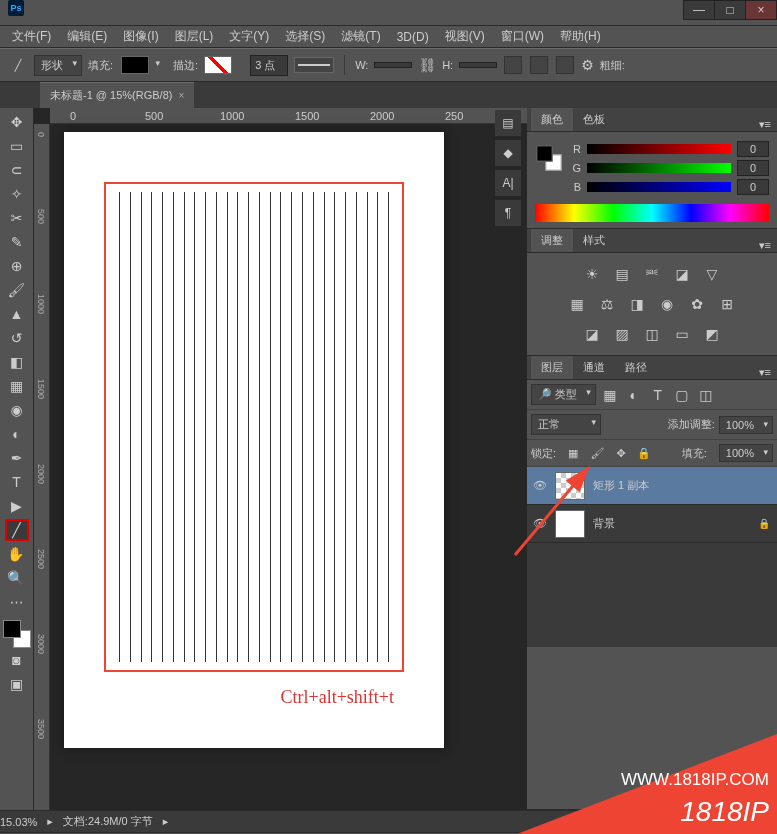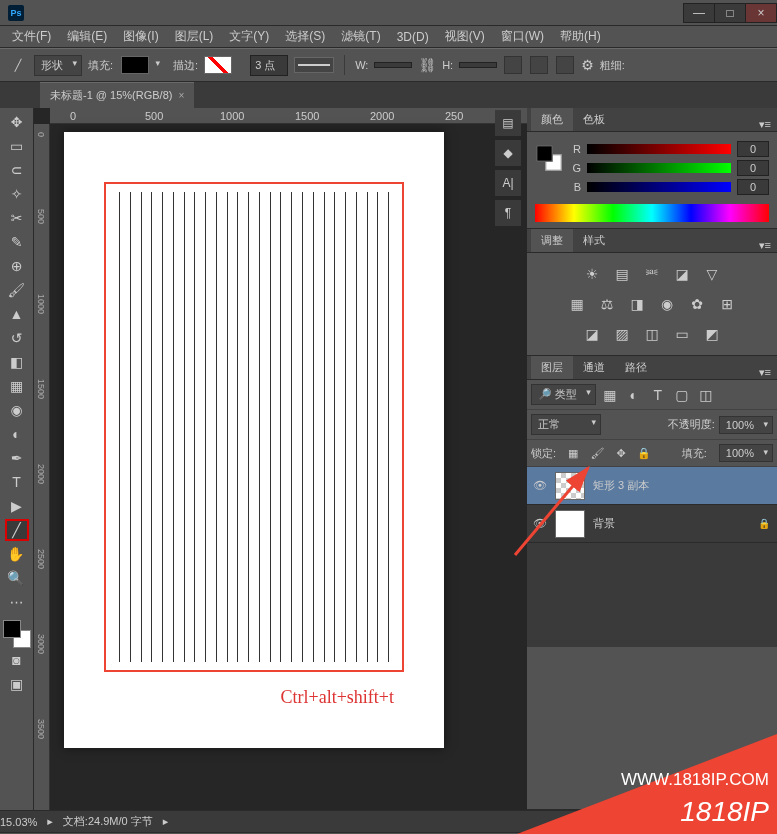--- a/index.html
+++ b/index.html
@@ -1,17 +1,17 @@
 <!DOCTYPE html>
 <html><head>
 <meta charset="utf-8">
 <style>
 *{margin:0;padding:0;box-sizing:border-box;font-family:"Microsoft YaHei",Arial,sans-serif;font-size:11px;color:#ccc;user-select:none}
 body{background:#535353;width:777px;height:834px;overflow:hidden;position:relative}
-.titlebar{height:26px;background:#535353;display:flex;align-items:center;padding-left:8px;border-bottom:1px solid #2a2a2a}
+.titlebar{height:26px;background:#535353;display:flex;align-items:flex-start;padding-left:8px;border-bottom:1px solid #2a2a2a}
 .ps-logo{width:16px;height:16px;background:#001e36;color:#31a8ff;font-size:9px;font-weight:bold;display:flex;align-items:center;justify-content:center;border-radius:2px;margin-right:6px}
 .win-controls{margin-left:auto;display:flex}
 .win-btn{width:32px;height:20px;background:#3a3a3a;display:flex;align-items:center;justify-content:center;font-size:12px;cursor:pointer;border:1px solid #222;margin-left:-1px}
 .win-btn.close{background:#6a3535}
 .menubar{height:22px;background:#535353;display:flex;align-items:center;padding:0 6px;gap:4px;border-bottom:1px solid #2a2a2a}
 .menu-item{padding:2px 6px;cursor:pointer;font-size:12px}
 .optionsbar{height:34px;background:#535353;display:flex;align-items:center;padding:0 8px;gap:6px;border-bottom:1px solid #2a2a2a;border-top:1px solid #6a6a6a}
 .tool-icon{width:20px;height:20px;display:flex;align-items:center;justify-content:center}
 .drop{background:#444;border:1px solid #333;padding:2px 18px 2px 6px;position:relative;font-size:11px;min-width:42px}
 .drop::after{content:"▾";position:absolute;right:4px;top:2px;font-size:9px}
@@ -309,37 +309,37 @@
       <div class="layers-toolbar">
         <span class="drop">🔎 类型</span>
         <span class="adj-ic">▦</span>
         <span class="adj-ic">◐</span>
         <span class="adj-ic">T</span>
         <span class="adj-ic">▢</span>
         <span class="adj-ic">◫</span>
       </div>
       <div class="layers-opts">
         <span class="drop" style="min-width:70px">正常</span>
-        <span style="margin-left:auto">不透明度:</span>
+        <span style="margin-left:auto">添加调整:</span>
         <span class="drop" style="min-width:42px">100%</span>
       </div>
       <div class="lock-row">
         <span>锁定:</span>
         <span>▦</span>
         <span>🖌</span>
         <span>✥</span>
         <span>🔒</span>
         <span style="margin-left:auto">填充:</span>
         <span class="drop" style="min-width:42px">100%</span>
       </div>
       <div class="layer-list">
         <div class="layer active">
           <span class="eye">👁</span>
           <span class="thumb checker"></span>
-          <span>矩形 3 副本</span>
+          <span>矩形 1 副本</span>
         </div>
         <div class="layer">
           <span class="eye">👁</span>
           <span class="thumb"></span>
           <span>背景</span>
           <span class="lock-ic">🔒</span>
         </div>
       </div>
     </div>
   </div>

